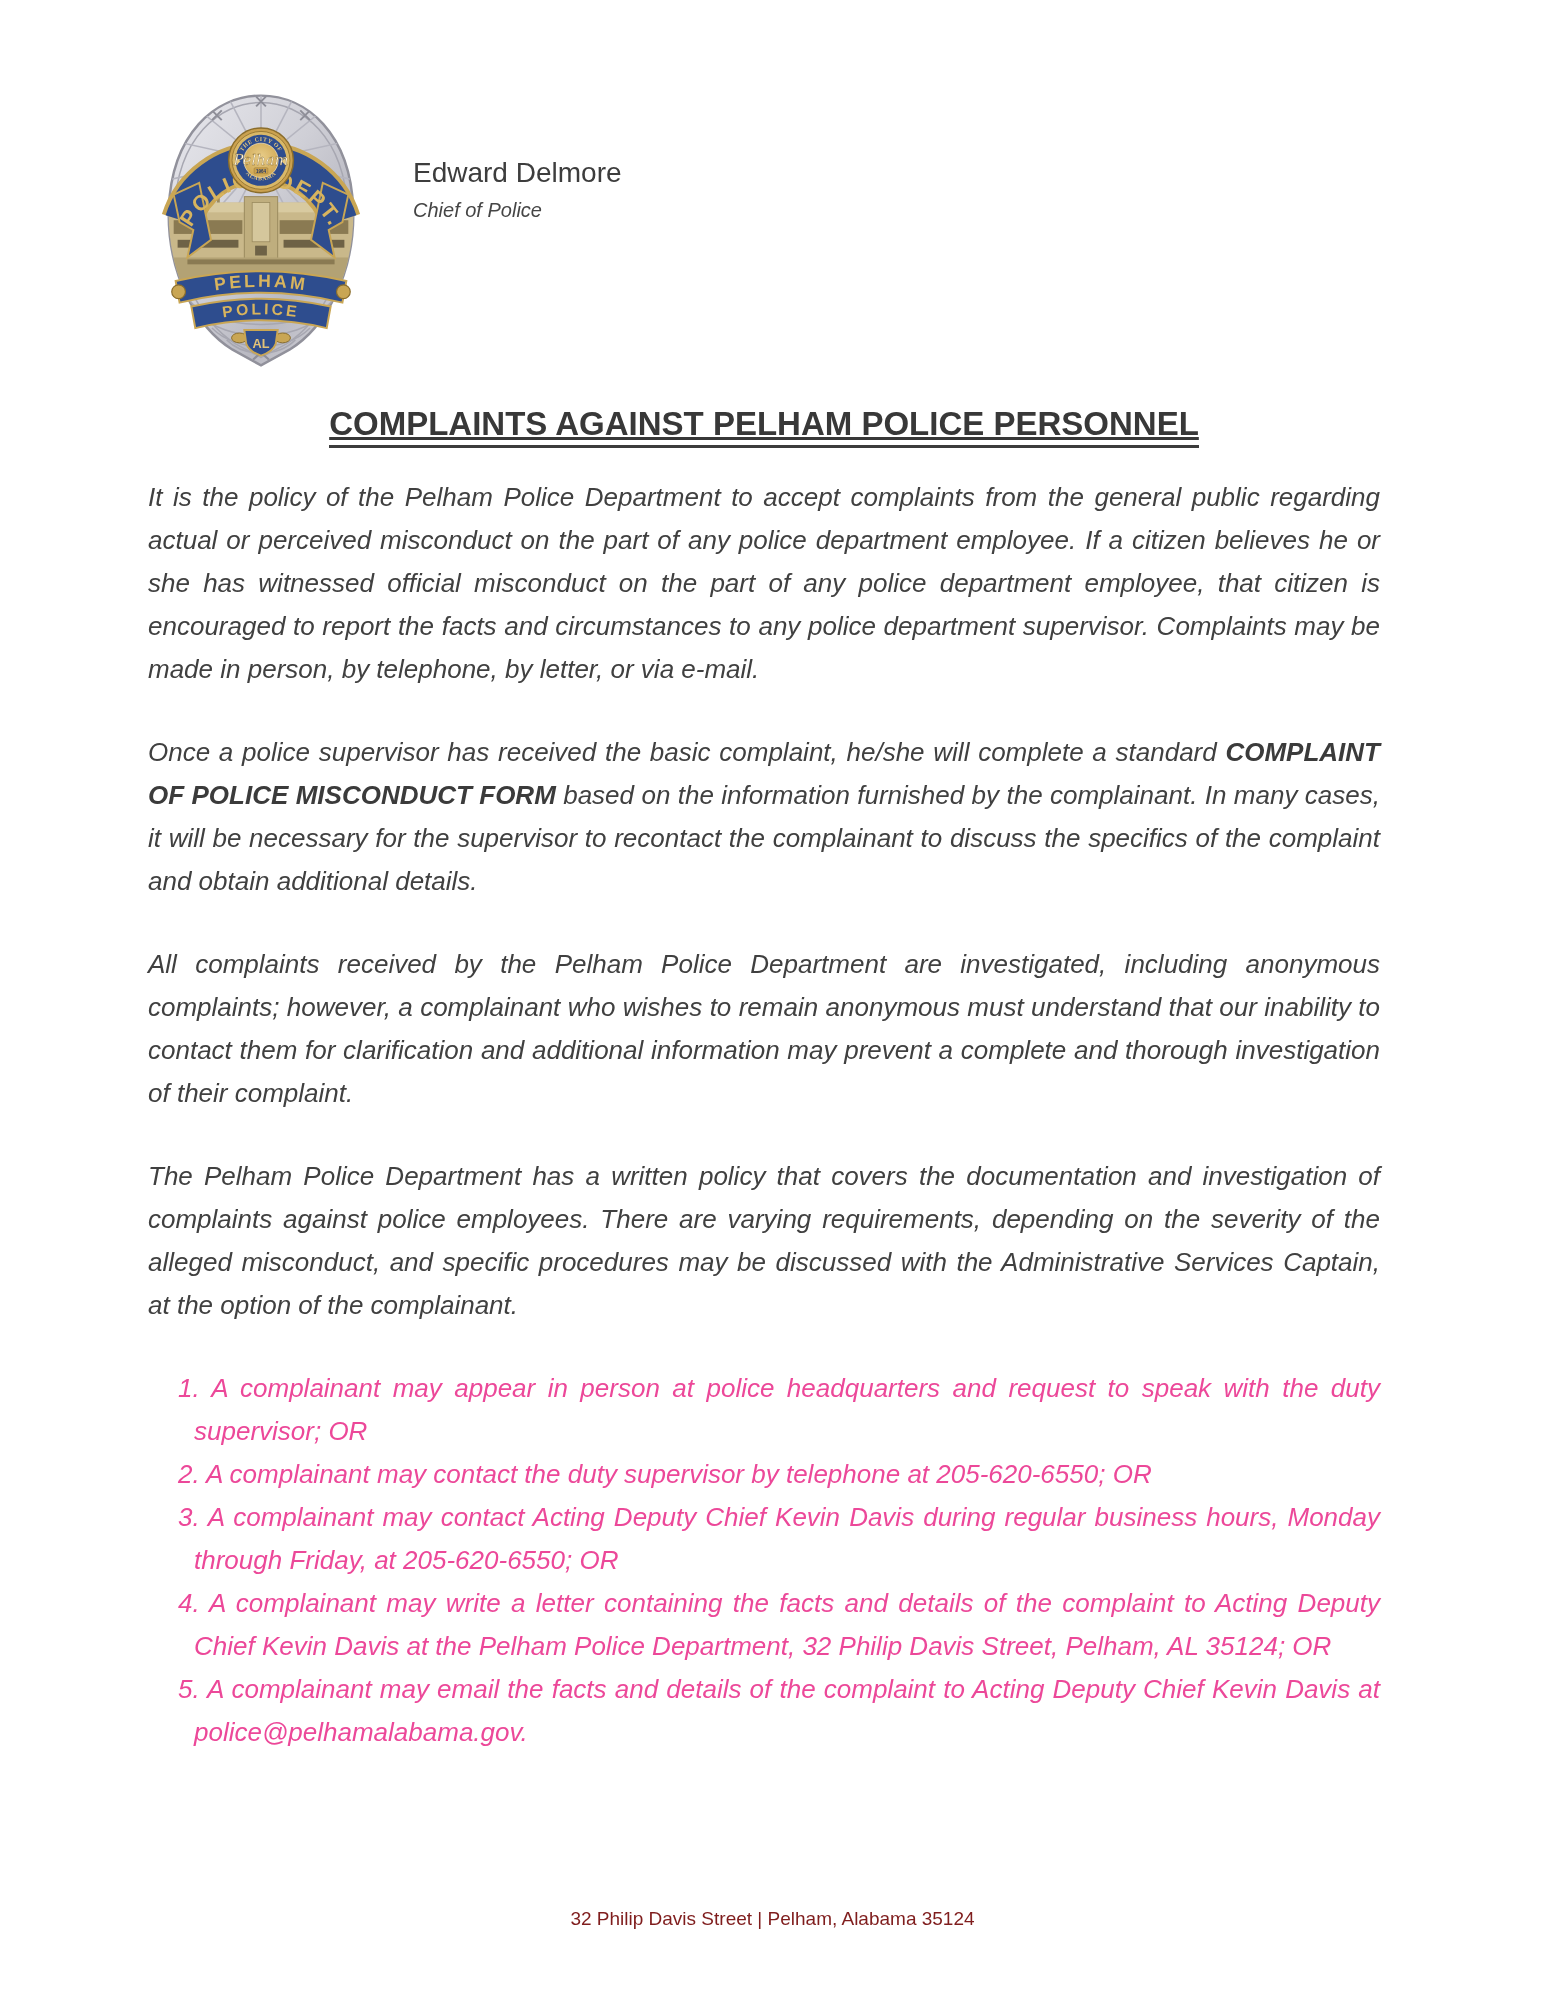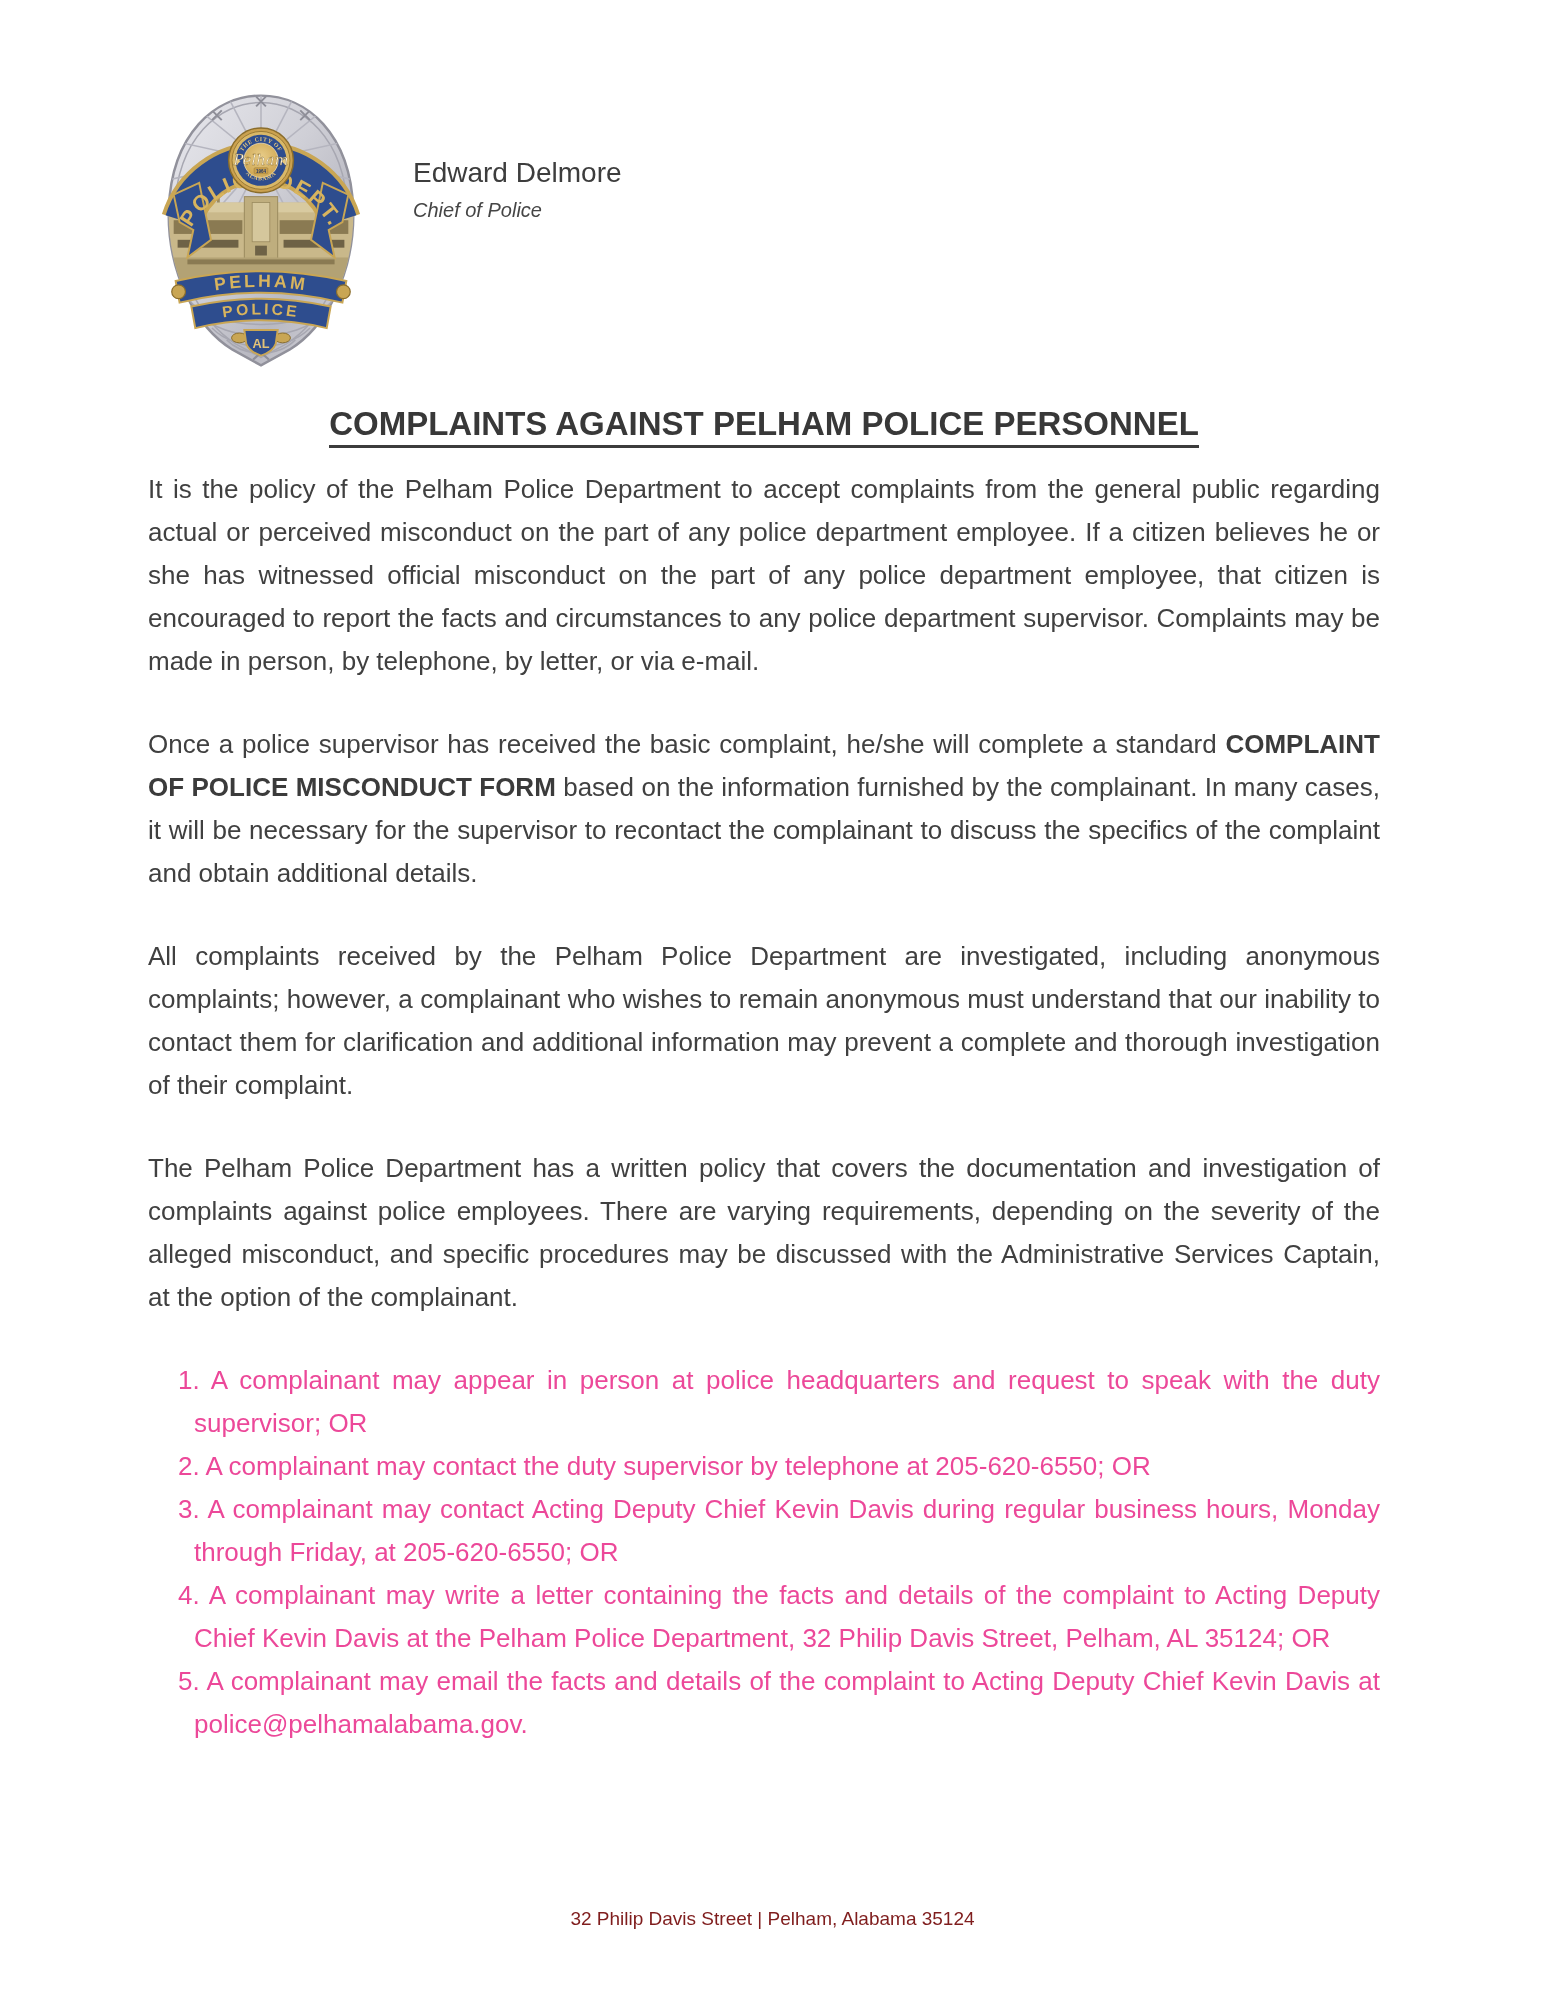--- a/index.html
+++ b/index.html
@@ -24,24 +24,25 @@
   .chief-role { font-size: 20px; color: #454545; margin-top: 9px; line-height: 24px; font-style: italic; }
 
   
   .doc-heading {
     margin: 34px 0 0 0;
     text-align: center;
     font-size: 33px;
     font-weight: 700;
     color: #383838;
     line-height: 40px;
+    text-decoration: underline;
   }
   .doc-heading .underline { border-bottom: 3px solid #3c3c3c; padding-bottom: 3px; }
 
-  .content { margin-top: 24px; }
+  .content { margin-top: 32px; font-style: italic; }
   .content p {
     margin: 0 0 40px 0;
     font-size: 26px;
     line-height: 43px;
     text-align: justify;
     color: #404040;
   }
   .content p.list-intro { margin-bottom: 0; }
   .bold-inline { font-weight: 700; color: #3b3b3b; }
 

